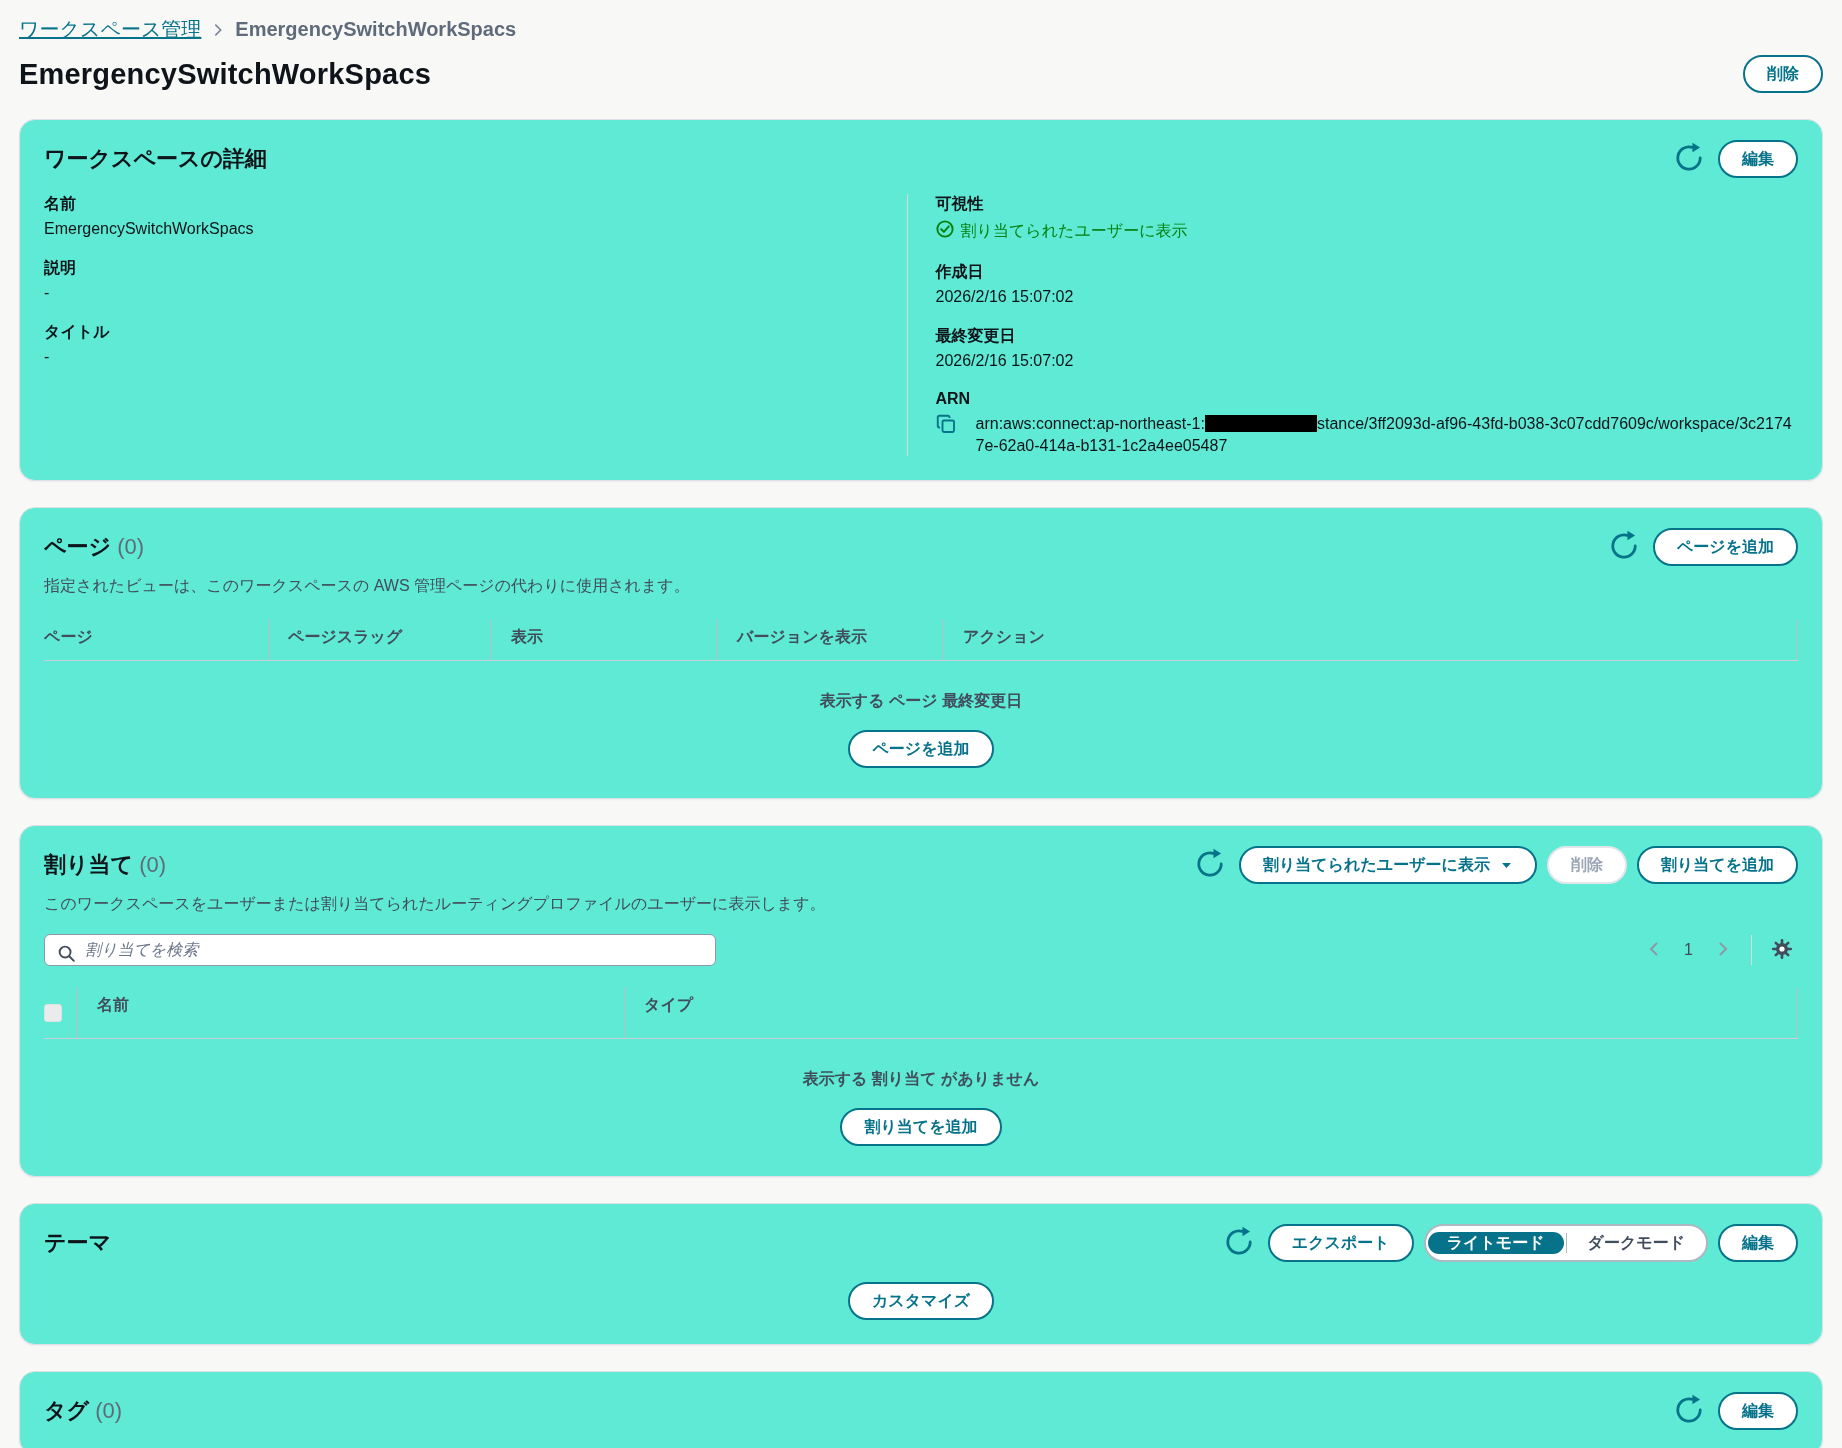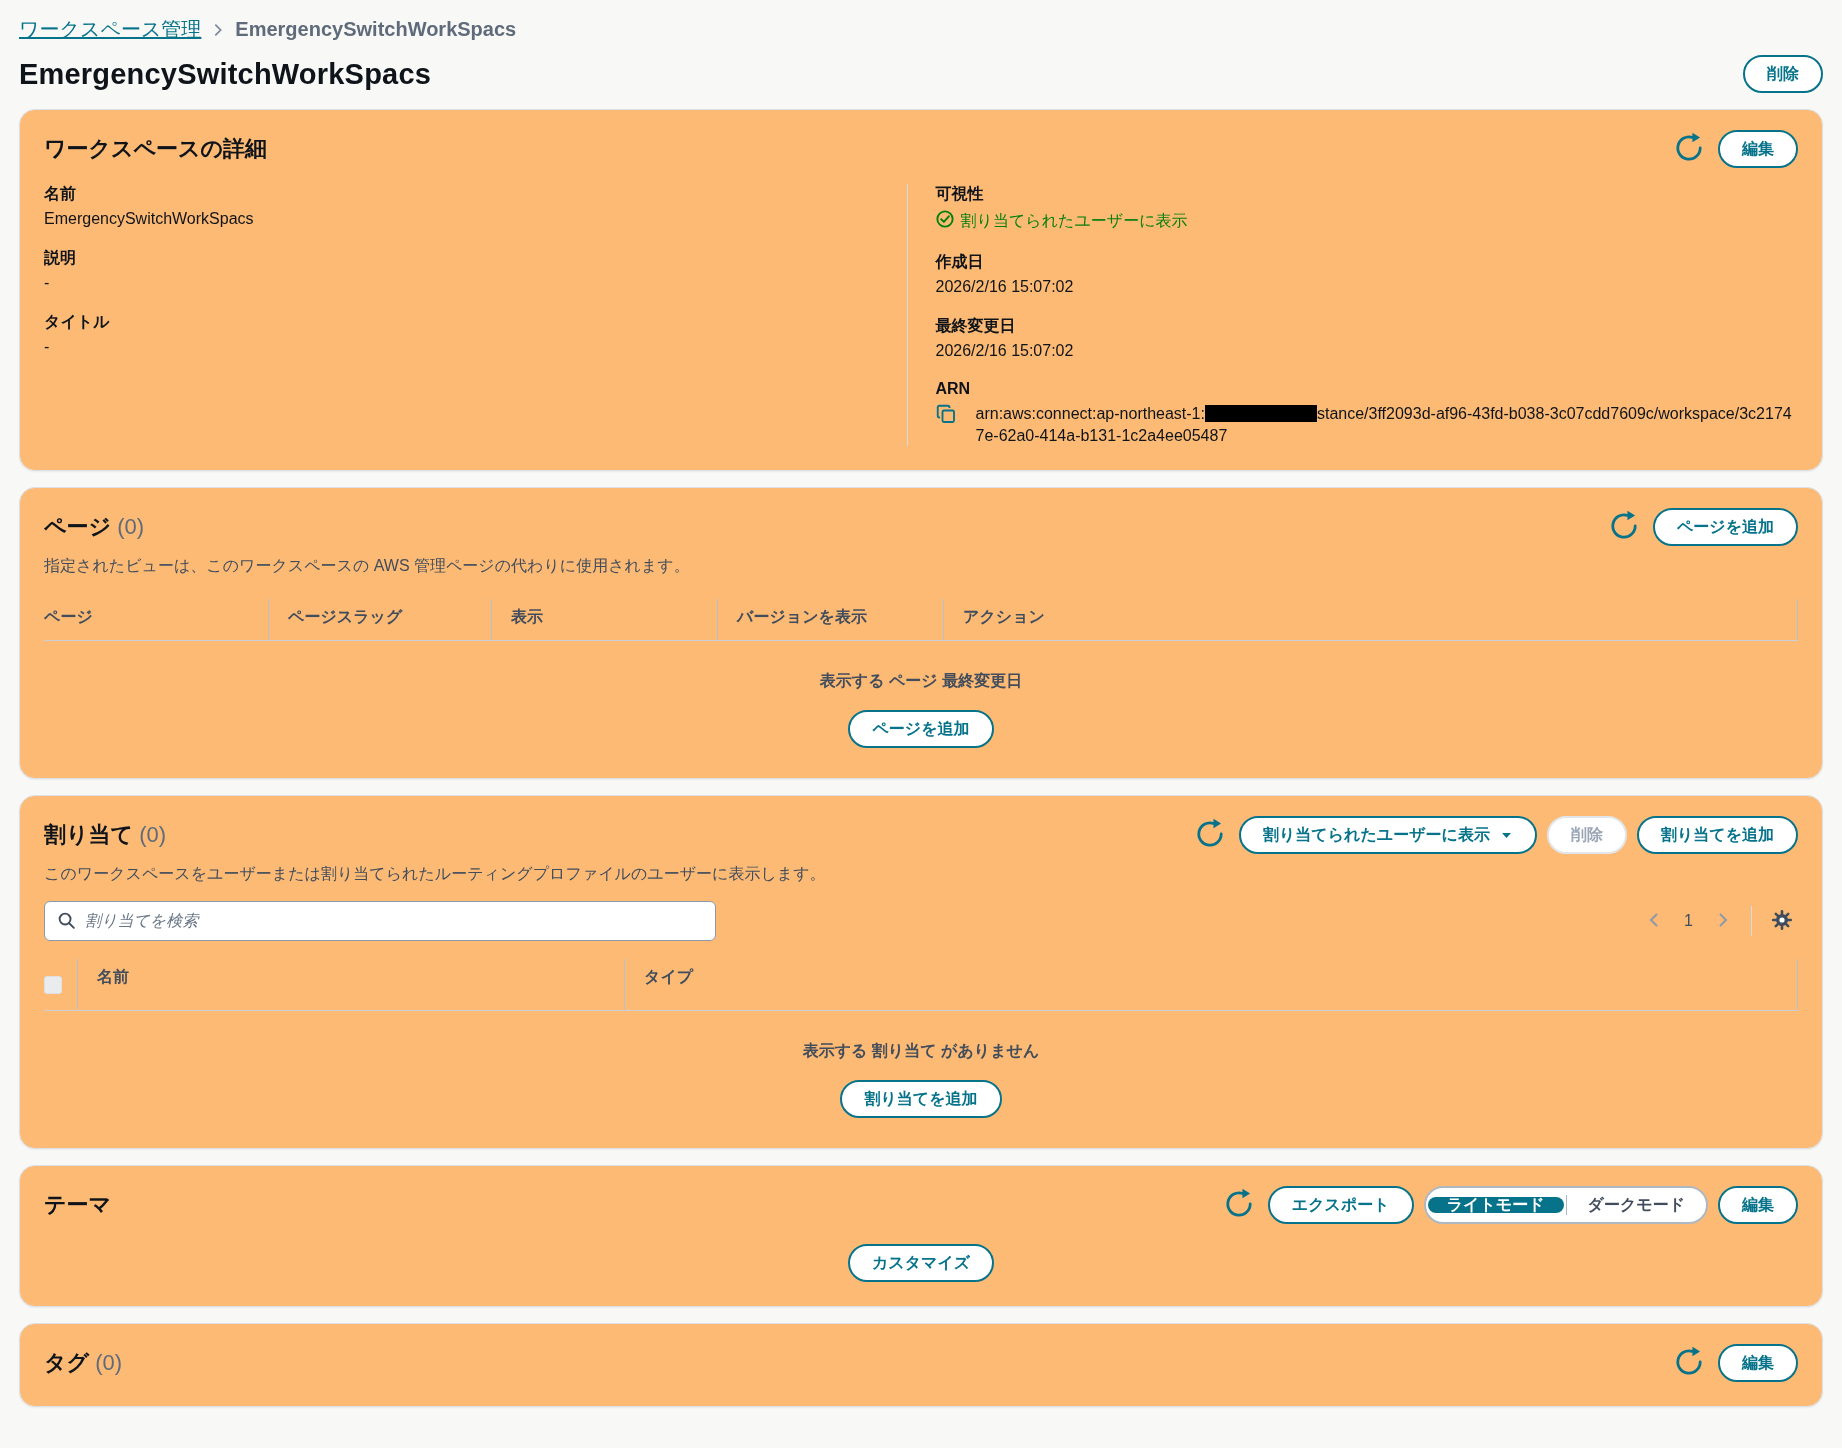--- a/index.html
+++ b/index.html
@@ -29,22 +29,22 @@
     border: 2px solid #06738a; color: #06738a; background: #fff;
     font-weight: 700; font-size: 16px; cursor: pointer; white-space: nowrap;
     font-family: inherit;
   }
   .btn:disabled, .btn.disabled { border-color: #e2e6ea; color: #9ba7b6; cursor: default; }
   .icon-btn { background: none; border: none; cursor: pointer; display: inline-flex; align-items: center; justify-content: center; width: 38px; height: 38px; padding:0; }
   .caret { margin-left: 10px; display: inline-flex; }
 
   
   .card {
-    background: #fdba74; border: 1px solid #dde1e6; border-radius: 16px;
-    padding: 20px 24px 24px 24px; margin-top: 16px;
+    background: #5eead4; border: 1px solid #dde1e6; border-radius: 16px;
+    padding: 20px 24px 24px 24px; margin-top: 26px;
     box-shadow: 0 1px 2px rgba(0,28,36,.06);
   }
   .card-header { display: flex; align-items: center; justify-content: space-between; }
   .card-title { font-size: 22px; font-weight: 700; }
   .card-title .count { color: #5f6b7a; font-weight: 400; }
   .card-actions { display: flex; align-items: center; gap: 10px; }
   .card-desc { margin-top: 10px; font-size: 16px; color: #414d5c; }
 
   
   .details-grid { display: flex; margin-top: 16px; }
@@ -74,36 +74,36 @@
 
   
   .empty { text-align: center; padding: 30px 0 6px 0; }
   .empty-text { font-weight: 700; color: #414d5c; font-size: 16px; }
   .empty .btn { margin-top: 18px; }
 
   
   .toolbar-row { display: flex; align-items: center; justify-content: space-between; margin-top: 16px; }
   .search-wrap { position: relative; width: 672px; }
   .search-input {
-    width: 100%; height: 40px; border: 1.5px solid #8d99a8; border-radius: 6px;
+    width: 100%; height: 32px; border: 1.5px solid #8d99a8; border-radius: 6px;
     padding: 0 12px 0 40px; font-size: 16px; font-family: inherit; color: #0f141a; background:#fff;
   }
   .search-input::placeholder { font-style: italic; color: #697586; }
   .search-icon-pos { position: absolute; left: 13px; top: 10px; pointer-events: none; }
   .pager { display: flex; align-items: center; gap: 4px; }
   .pager-num { font-size: 16px; color: #414d5c; padding: 0 12px; }
   .pager-divider { width: 1px; height: 30px; background: #d5dbdb; margin: 0 10px; }
 
   
   .segmented {
     display: inline-flex; align-items: center; height: 38px;
     border: 2px solid #aeb8c2; border-radius: 19px; background: #fff; padding: 0 2px;
   }
   .seg-on {
-    display: inline-flex; align-items: center; height: 16px; padding: 0 19px;
+    display: inline-flex; align-items: center; height: 22px; padding: 0 19px;
     background: #06738a; color: #fff; border-radius: 15px; font-weight: 700; cursor: pointer;
   }
   .seg-divider { width: 1px; height: 20px; background: #aeb8c2; margin: 0 2px; }
   .seg-off { display: inline-flex; align-items: center; padding: 0 19px; color: #414d5c; font-weight: 700; cursor: pointer; }
 
   .theme-empty { text-align: center; margin-top: 26px; font-weight: 700; color: #414d5c; font-size: 16px; }
   .theme-customize { text-align: center; margin-top: 20px; }
 </style>
 </head>
 <body>

